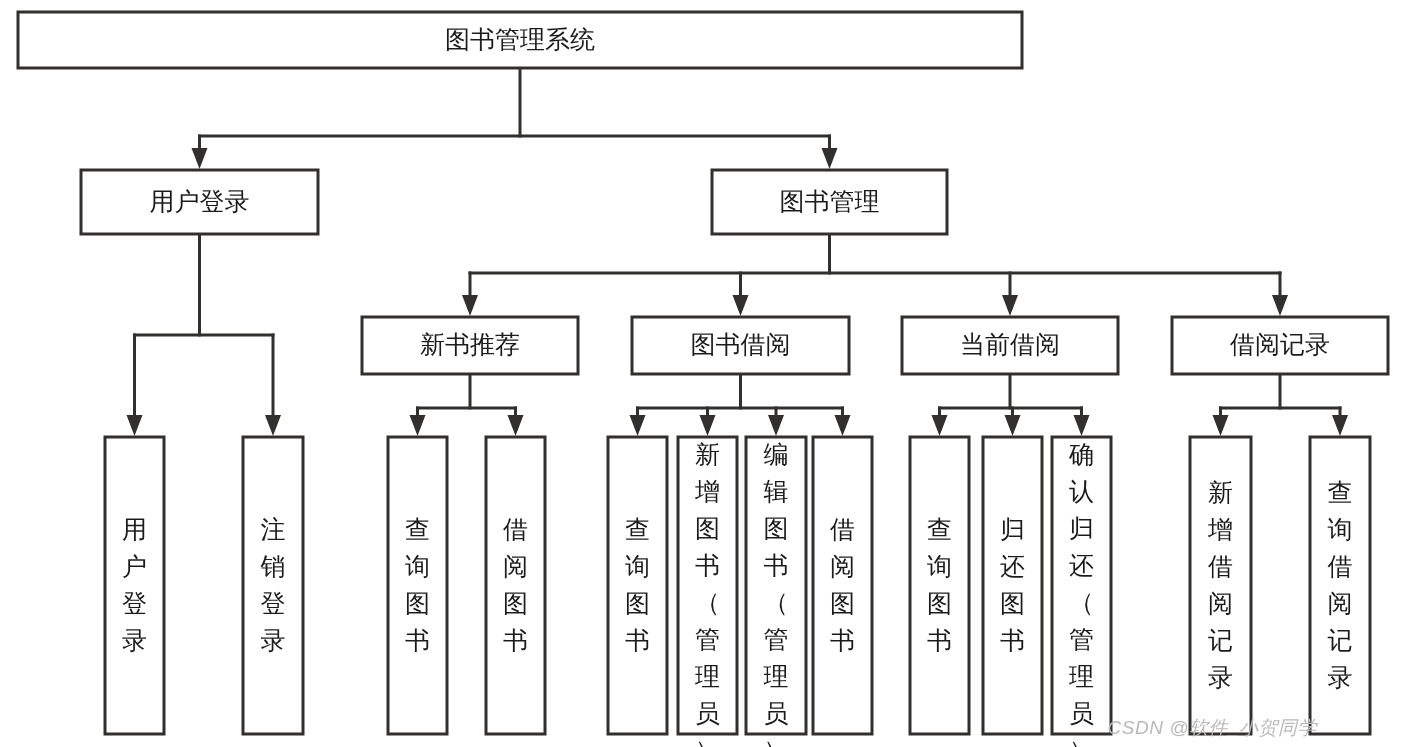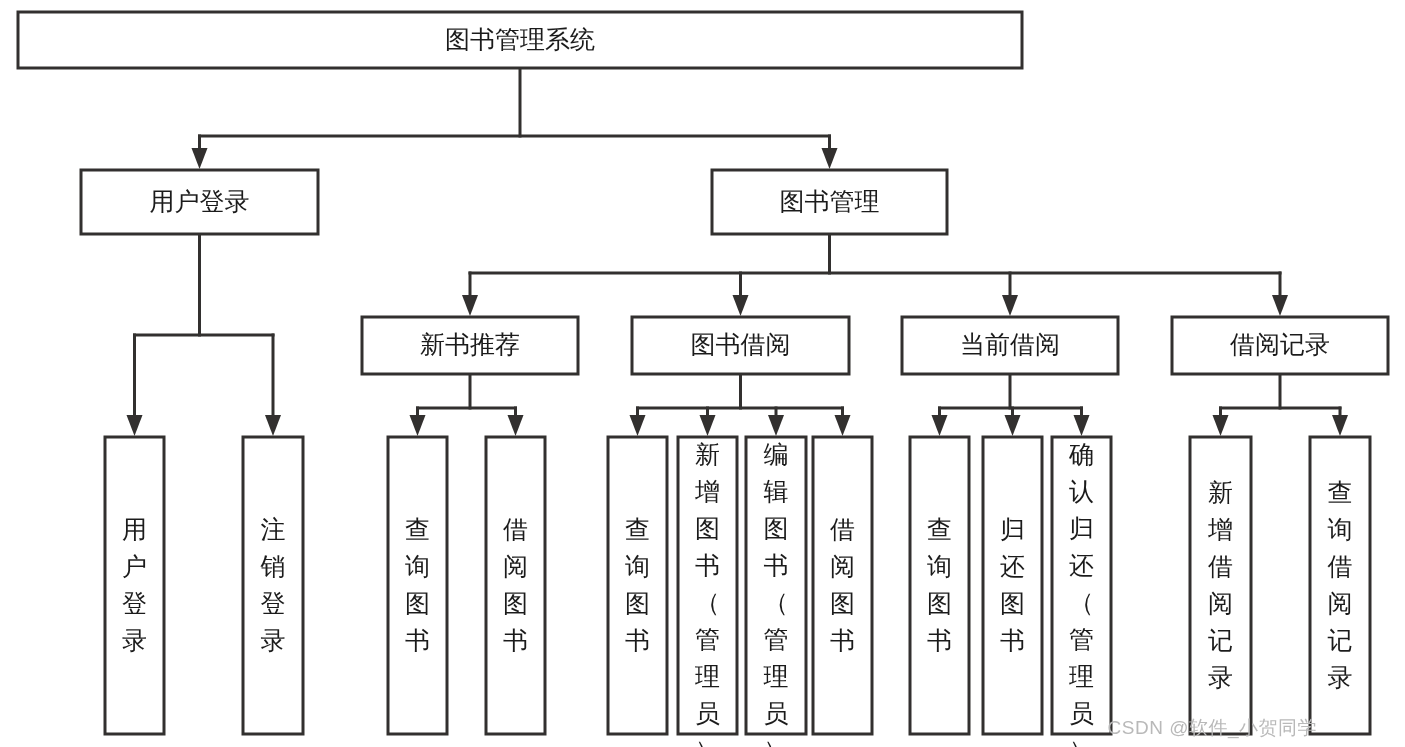--- a/index.html
+++ b/index.html
@@ -59,20 +59,21 @@
   .watermark {
     position: absolute;
     right: 8px;
     bottom: 6px;
     font-family: "Liberation Sans", "DejaVu Sans", sans-serif;
     font-size: 19px;
     color: #b9b9b9;
     letter-spacing: 0.5px;
     white-space: nowrap;
     user-select: none;
+    font-style: italic;
   }
 </style>
 </head>
 <body>
 
 <div id="diagram-root">
   <svg class="flow" viewBox="0 0 1405 747" xmlns="http://www.w3.org/2000/svg">
     <g id="edges-layer">
         <g>
           <path d="M 520 68 L 520 136" class="connector"></path>

